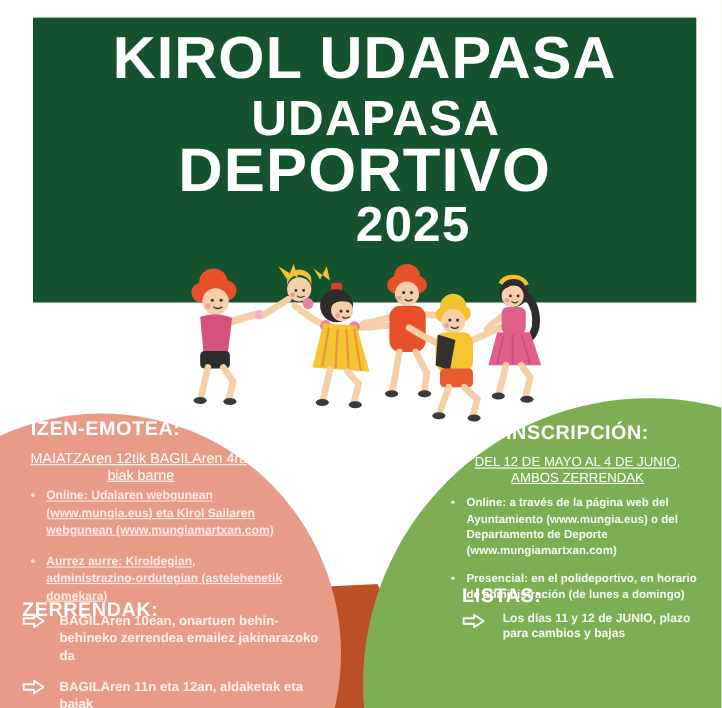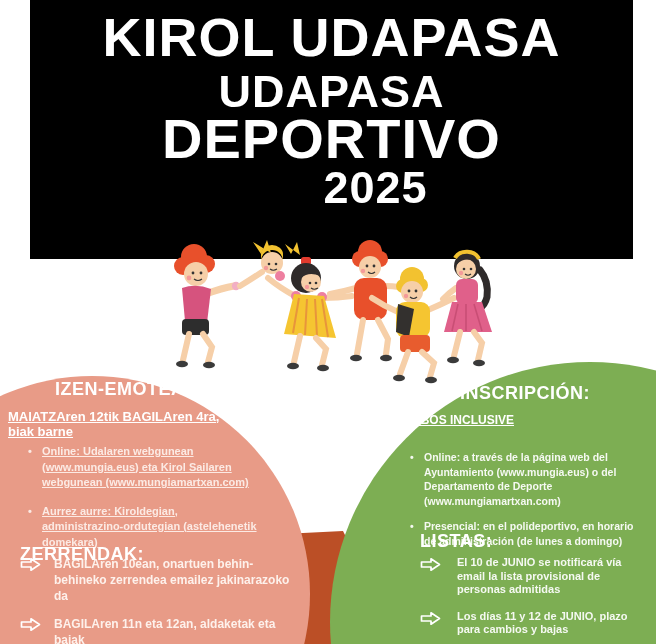--- a/index.html
+++ b/index.html
@@ -1,45 +1,45 @@
 <!DOCTYPE html>
 <html><head>
 <meta charset="utf-8">
 <style>
   html,body{margin:0;padding:0;background:#ffffff;}
   .poster{
     position:relative;width:656px;height:644px;background:#ffffff;overflow:hidden;
     font-family:"Liberation Sans",sans-serif;
   }
   
-  .banner{position:absolute;left:30px;top:0;width:603px;height:259px;background:#000000;color:#fff;}
+  .banner{position:absolute;left:30px;top:16px;width:603px;height:259px;background:#14532d;color:#fff;}
   .banner .l{position:absolute;left:0;width:100%;text-align:center;font-weight:700;letter-spacing:1px;white-space:nowrap;}
   .banner .l1{top:10px;font-size:54px;line-height:54px;}
-  .banner .l2{top:69px;font-size:45px;line-height:45px;}
+  .banner .l2{top:69px;font-size:45px;line-height:45px;margin-left:10px;}
   .banner .l3{top:116px;font-size:56px;line-height:45px;}
   .banner .l4{top:165px;font-size:45px;line-height:45px;padding-left:44px;}
   
   .kids{position:absolute;left:158px;top:236px;width:350px;height:148px;z-index:1;}
   
   .trunk{position:absolute;left:250px;top:531px;width:150px;height:113px;background:#BB4F26;
     clip-path:polygon(32% 2%,62% 0%,100% 100%,0% 100%);z-index:2;}
   .circle-left{position:absolute;left:-126px;top:376px;width:436px;height:436px;border-radius:50%;background:#E89B87;z-index:3;}
   .circle-right{position:absolute;left:330px;top:362px;width:520px;height:520px;border-radius:50%;background:#7DAE53;z-index:3;}
   
   .tb{position:absolute;z-index:4;color:#fff;}
   .sec-heading{font-weight:700;font-size:18px;letter-spacing:.5px;}
-  .dates{font-weight:700;text-decoration:underline;}
+  .dates{font-weight:400;text-decoration:underline;text-align:center;}
   .bullets{list-style:none;margin:0;padding:0;font-weight:700;}
   .bullets li{position:relative;padding-left:14px;}
   .bullets li::before{content:"\2022";position:absolute;left:0;top:0;}
   .arrowlist{margin:0;padding:0;list-style:none;font-weight:700;}
   .arrowlist li{display:flex;align-items:flex-start;}
   .arrow{flex:0 0 auto;margin-top:1px;}
   
-  .izen-heading{left:12px;top:379px;width:222px;text-align:center;}
+  .izen-heading{left:28px;top:379px;width:222px;text-align:left;}
   .izen-dates{left:8px;top:409px;width:240px;font-size:13px;line-height:15px;}
   .izen-bullets{left:28px;top:444px;width:232px;font-size:11px;line-height:15.5px;color:rgba(255,248,244,.85);}
   .izen-bullets li{margin-bottom:13px;text-decoration:underline;}
   .zerrendak-heading{left:20px;top:544px;}
   .zerrendak-list{left:20px;top:556px;width:282px;font-size:12px;line-height:16px;color:rgba(255,248,244,.92);}
   .zerrendak-list li{margin-bottom:12px;}
   .zerrendak-list .arrow{margin-right:13px;}
   
   .ins-heading{left:400px;top:383px;width:250px;text-align:center;}
   .ins-dates{left:402px;top:414px;width:246px;font-size:12px;line-height:13.5px;}
@@ -203,36 +203,31 @@
       <svg class="arrow" width="21" height="15" viewBox="0 0 21 15">
           <path d="M1.5 5 H11 V1.8 L19.5 7.5 L11 13.2 V10 H1.5 Z" fill="none" stroke="#ffffff" stroke-width="1.7" stroke-linejoin="round"></path>
         </svg>
       <span>BAGILAren 11n eta 12an, aldaketak eta bajak</span>
     </li>
 
   </ul>
 
   <div class="tb sec-heading ins-heading">INSCRIPCIÓN:</div>
   <div class="tb dates ins-dates">
-    <div>AMBOS INCLUSIVE</div>
+    <div>DEL 12 DE MAYO AL 4 DE JUNIO,</div>
+    <div>AMBOS ZERRENDAK</div>
   </div>
   <ul class="tb bullets ins-bullets">
     <li>Online: a través de la página web del Ayuntamiento (www.mungia.eus) o del Departamento de Deporte (www.mungiamartxan.com)</li>
     <li>Presencial: en el polideportivo, en horario de administración (de lunes a domingo)</li>
   </ul>
   <div class="tb sec-heading listas-heading">LISTAS:</div>
   <ul class="tb arrowlist listas-list">
     <li>
       <svg class="arrow" width="21" height="15" viewBox="0 0 21 15">
           <path d="M1.5 5 H11 V1.8 L19.5 7.5 L11 13.2 V10 H1.5 Z" fill="none" stroke="#ffffff" stroke-width="1.7" stroke-linejoin="round"></path>
         </svg>
-      <span>El 10 de JUNIO se notificará vía email la lista provisional de personas admitidas</span>
-    </li>
-    <li>
-      <svg class="arrow" width="21" height="15" viewBox="0 0 21 15">
-          <path d="M1.5 5 H11 V1.8 L19.5 7.5 L11 13.2 V10 H1.5 Z" fill="none" stroke="#ffffff" stroke-width="1.7" stroke-linejoin="round"></path>
-        </svg>
       <span>Los días 11 y 12 de JUNIO, plazo para cambios y bajas</span>
     </li>
 
   </ul>
 
 </div>
 
 </body></html>

